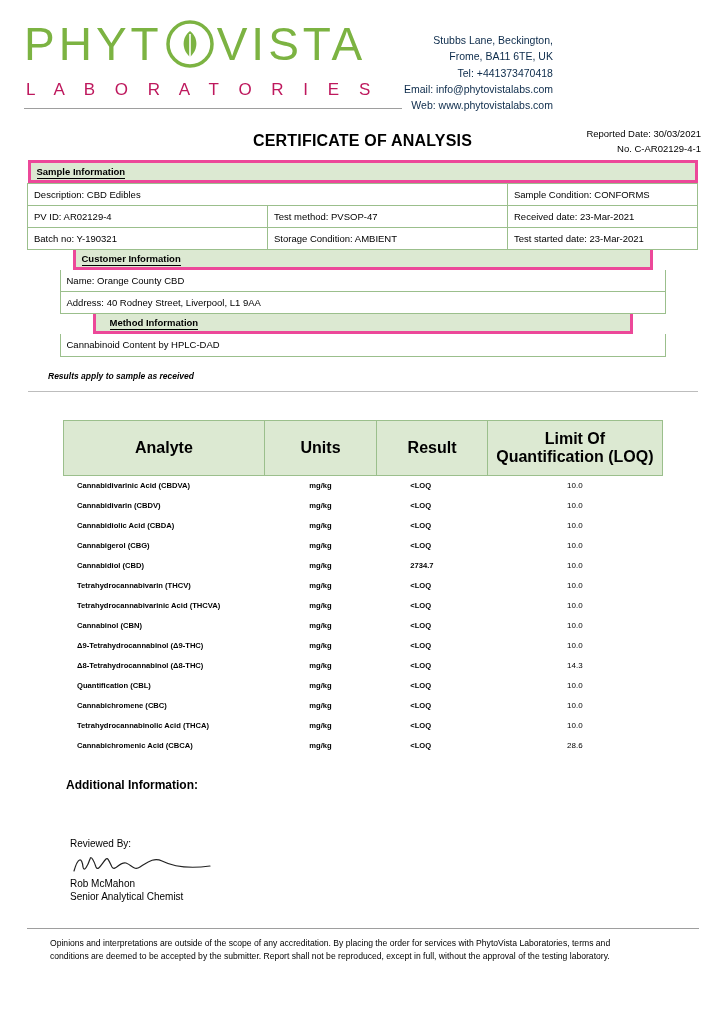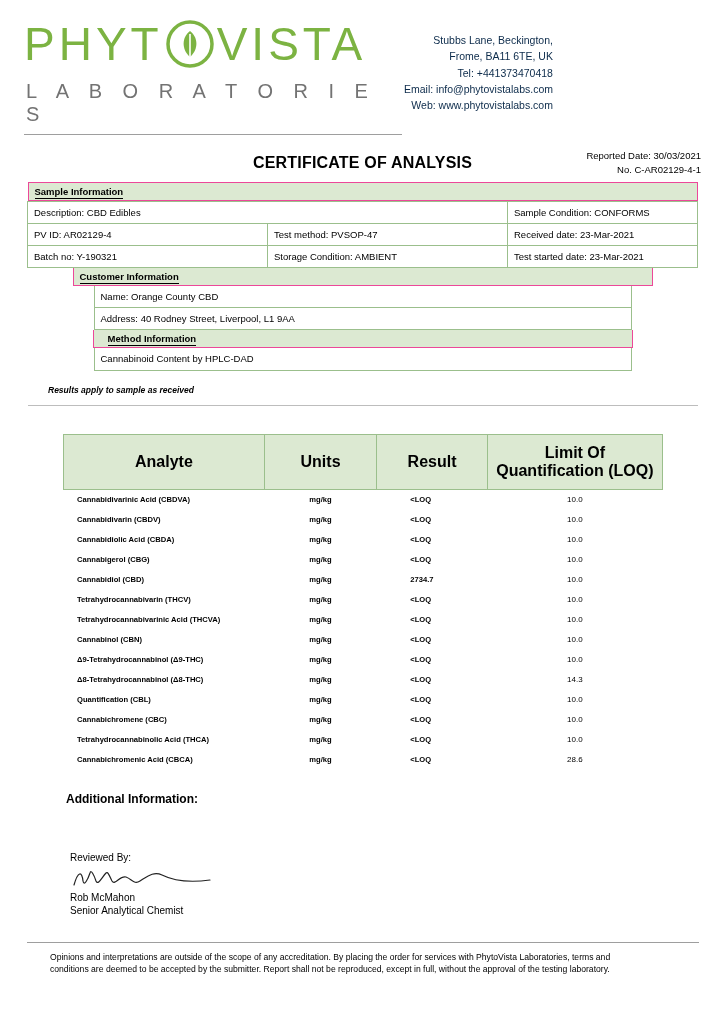--- a/index.html
+++ b/index.html
@@ -15,31 +15,31 @@
   }
   .page { padding: 18px 24px 0 24px; position: relative; width: 725px; height: 1024px; }
 
   
   .header { display: flex; align-items: flex-start; justify-content: flex-start; }
   .logo-block { width: 380px; }
   .logo-row { display: flex; align-items: center; }
   .logo-word { font-family: "Liberation Sans", sans-serif; font-size: 46px; letter-spacing: 4px; color: #7cb342; font-weight: 400; line-height: 1; }
   .leaf-mark { width: 52px; height: 52px; position: relative; margin: 0 1px; }
   .leaf-mark svg { display: block; }
-  .logo-sub { font-size: 20px; letter-spacing: 7.5px; color: #737373; margin-top: 10px; padding-left: 2px; }
+  .logo-sub { font-size: 17px; letter-spacing: 7.5px; color: #be185d; margin-top: 10px; padding-left: 2px; }
   .logo-rule { border-bottom: 1px solid #9e9e9e; margin-top: 8px; width: 378px; }
 
   .addr { text-align: right; font-size: 10.5px; line-height: 1.55; color: #0b2a4a; padding-top: 14px; }
 
   
   .report-meta { text-align: right; font-size: 9.5px; line-height: 1.5; color: #000; margin-top: 14px; }
   .coa-title { text-align: center; font-size: 16px; font-weight: bold; margin-top: -24px; margin-bottom: 10px; letter-spacing: .2px; }
-  .band { background: #dce9d2; font-size: 9.5px; font-weight: bold; padding: 3px 6px; border: 1px solid #ec4899; }
+  .band { background: #dce9d2; font-size: 9.5px; font-weight: bold; padding: 3px 6px; border: 3px solid #ec4899; }
   .band span { border-bottom: 1px solid #000; padding-bottom: 1px; }
-  table.infotbl { border-collapse: collapse; width: 538px; margin: 0 auto; table-layout: fixed; }
+  table.infotbl { border-collapse: collapse; width: 606px; margin: 0 auto; table-layout: fixed; }
   table.infotbl td { border: 1px solid #9bbf8c; font-size: 9.5px; padding: 5px 6px; vertical-align: top; height: 22px; }
   .tall td { height: 34px; }
   .nospace { margin: 0 auto; }
 
   
   .results-note { font-size: 8.5px; font-style: italic; font-weight: bold; margin: 14px 0 0 24px; }
   .hr-grey { border-top: 1px solid #bdbdbd; width: 670px; margin: 10px auto 0 auto; }
 
   
   .analyte-wrap { width: 600px; margin: 28px auto 0 auto; }

